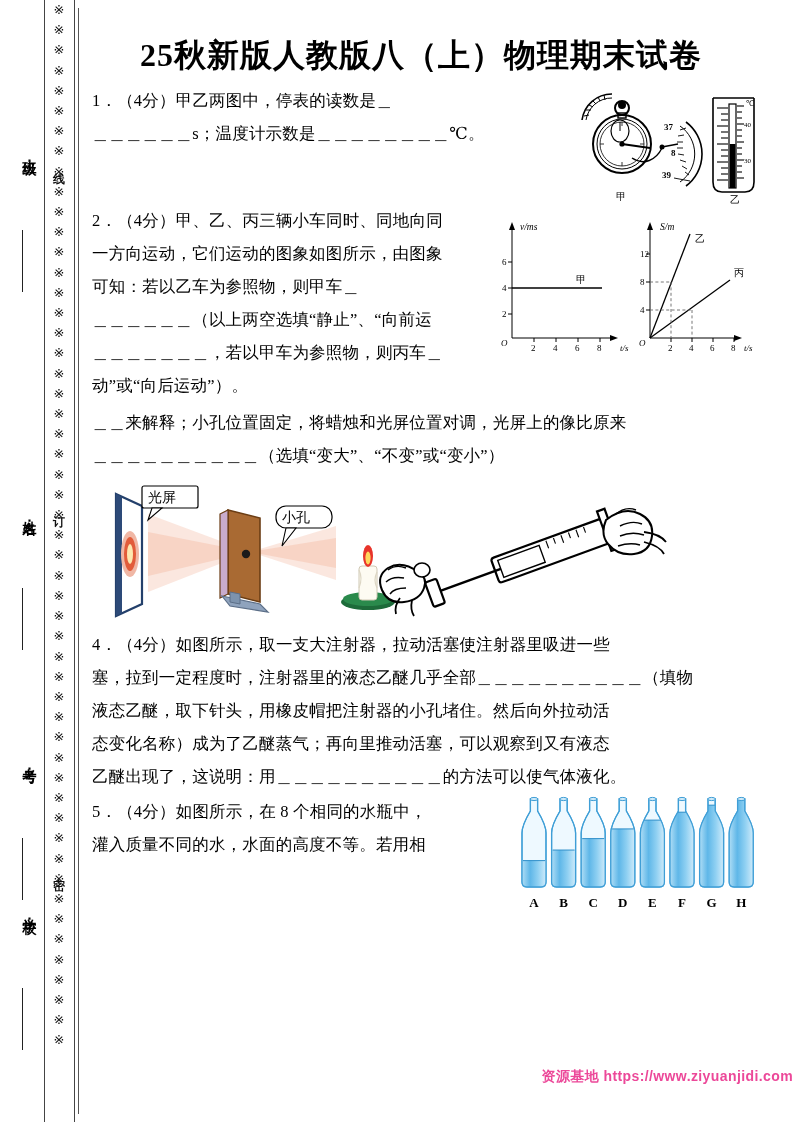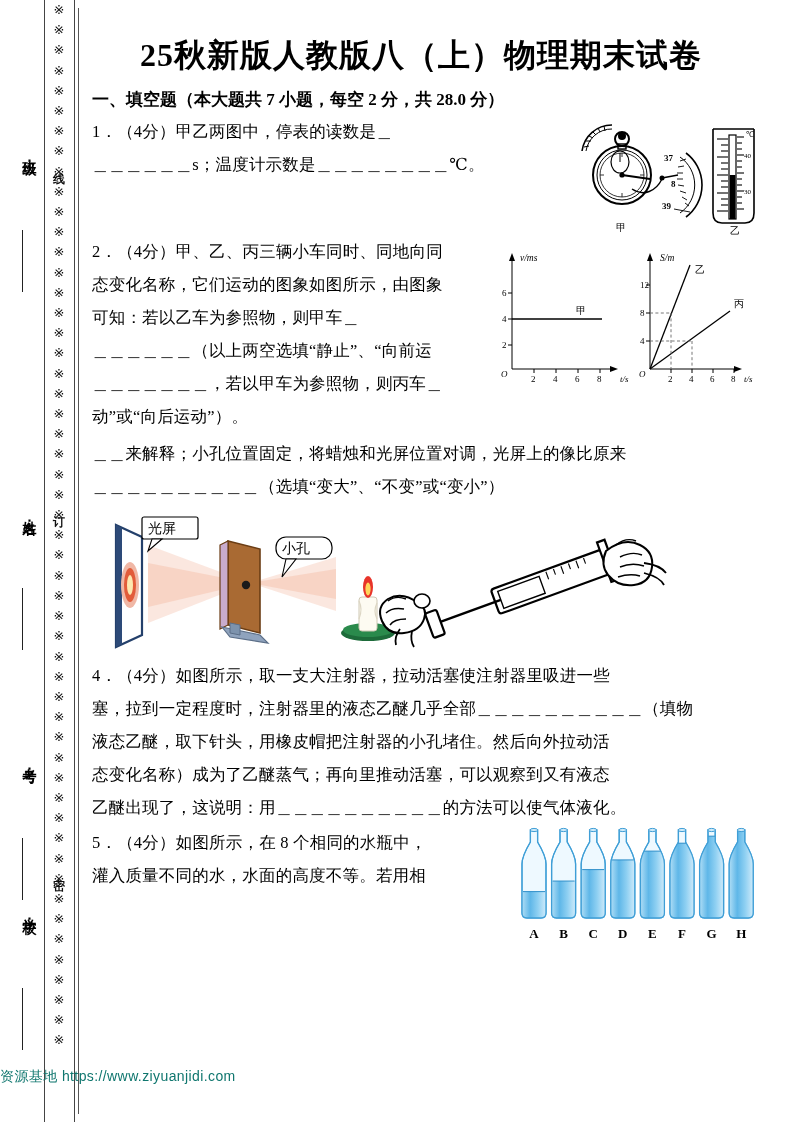--- a/index.html
+++ b/index.html
@@ -140,25 +140,26 @@
     position: absolute;
     right: 6px; top: 0px;
     width: 244px; height: 118px;
   }
 
   
   #footer-watermark {
     position: absolute;
     left: 0; right: 0;
     top: 1068px;
-    text-align: left;
+    text-align: right;
     font-size: 14px;
-    color: #0f766e;
+    color: #ec4899;
     font-family: "Liberation Sans", sans-serif;
     letter-spacing: 0.4px;
+    font-weight: bold;
   }
 
   svg { display: block; }
 </style>
 </head>
 <body>
 
 <div id="seal-margin">
   <div class="seal-vline a"></div>
   <div class="seal-vline b"></div>
@@ -232,21 +233,20 @@
   <div class="info-field" style="top:908px;">学校：</div>
   <div class="info-rule" style="top:988px;height:62px;"></div>
 </div>
 
 <div id="page-frame"></div>
 
 <div id="content">
 
   <h1 id="exam-title">25秋新版人教版八（上）物理期末试卷</h1>
 
-  <div id="section-heading">一、填空题（本大题共 7 小题，每空 2 分，共 28.0 分）</div>
 
   <div class="q-block" style="min-height:118px;">
     <div class="q-text col-narrow-1">
       <div>1．（4分）甲乙两图中，停表的读数是＿</div>
       <div>＿＿＿＿＿＿s；温度计示数是＿＿＿＿＿＿＿＿℃。</div>
     </div>
 
     <div id="fig-q1">
       <svg width="190" height="118" viewBox="0 0 190 118">
         <g stroke="#000" fill="none" stroke-width="1.4">
@@ -350,21 +350,21 @@
 
         <text x="42" y="114" font-size="10" font-family="Liberation Serif, serif">甲</text>
         <text x="156" y="117" font-size="10" font-family="Liberation Serif, serif">乙</text>
       </svg>
     </div>
   </div>
 
   <div class="q-block" style="min-height:200px;">
     <div class="q-text col-narrow-2">
       <div>2．（4分）甲、乙、丙三辆小车同时、同地向同</div>
-      <div>态变化名称，它们运动的图象如图所示，由图象</div>
+      <div>一方向运动，它们运动的图象如图所示，由图象</div>
       <div>可知：若以乙车为参照物，则甲车＿</div>
       <div>＿＿＿＿＿＿（以上两空选填“静止”、“向前运</div>
       <div>＿＿＿＿＿＿＿，若以甲车为参照物，则丙车＿</div>
       <div>动”或“向后运动”）。</div>
     </div>
 
     <div id="fig-q2">
       <svg width="278" height="150" viewBox="0 0 278 150">
 
         <g stroke="#000" fill="none" stroke-width="1">

